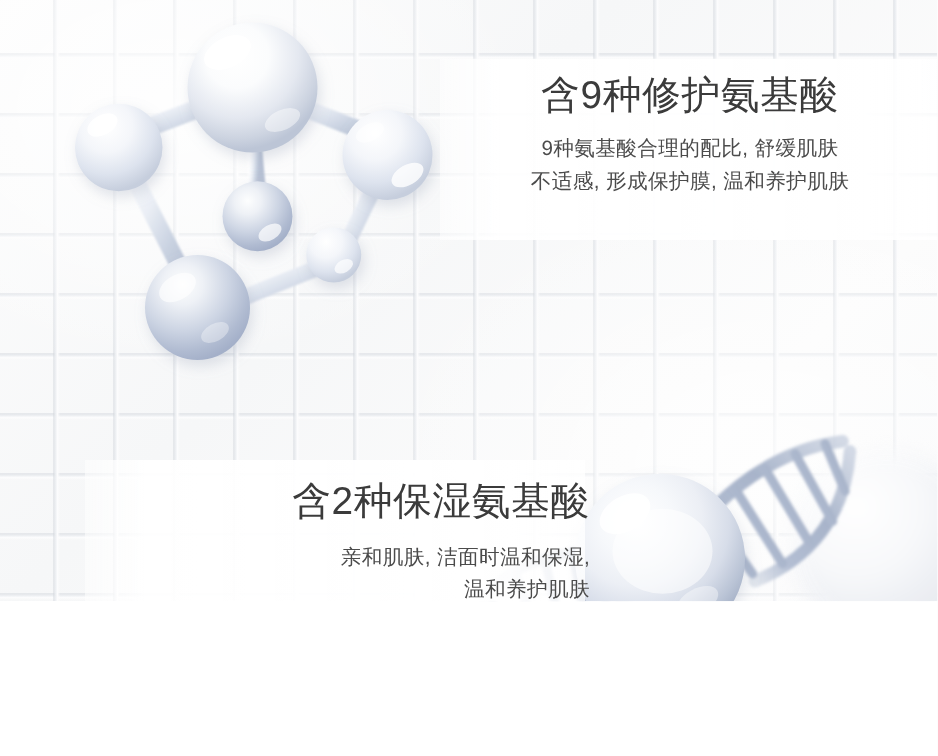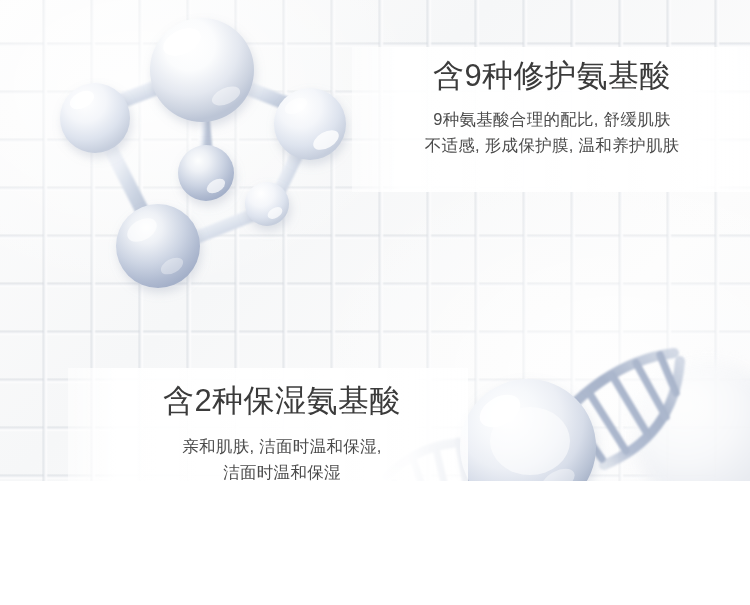--- a/index.html
+++ b/index.html
@@ -84,21 +84,21 @@
     color: #4b4b4b;
     font-size: 16.5px;
     line-height: 1.62;
     letter-spacing: 0.3px;
     white-space: nowrap;
   }
 
   #block-top { left: 352px; top: 58px; width: 400px; text-align: center; }
   #block-top .headline { margin-bottom: 12px; }
 
-  #block-bottom { left: 92px; top: 383px; width: 380px; text-align: center; }
+  #block-bottom { left: 92px; top: 383px; width: 380px; text-align: right; }
   #block-bottom .headline { margin-bottom: 14px; }
 
   
   .art { position: absolute; pointer-events: none; }
   #art-molecule { left: 30px;  top: 8px;   width: 330px; height: 300px; }
   #art-dna      { left: 380px; top: 325px; width: 370px; height: 280px; }
 
   
   #corner-blob {
     position: absolute;
@@ -269,16 +269,16 @@
 
   <div class="block" id="block-top">
     <div class="headline">含9种修护氨基酸</div>
     <div class="body-line">9种氨基酸合理的配比, 舒缓肌肤</div>
     <div class="body-line">不适感, 形成保护膜, 温和养护肌肤</div>
   </div>
 
   <div class="block" id="block-bottom">
     <div class="headline">含2种保湿氨基酸</div>
     <div class="body-line">亲和肌肤, 洁面时温和保湿,</div>
-    <div class="body-line">洁面时温和保湿</div>
+    <div class="body-line">温和养护肌肤</div>
   </div>
 
 </div>
 
 </body></html>

